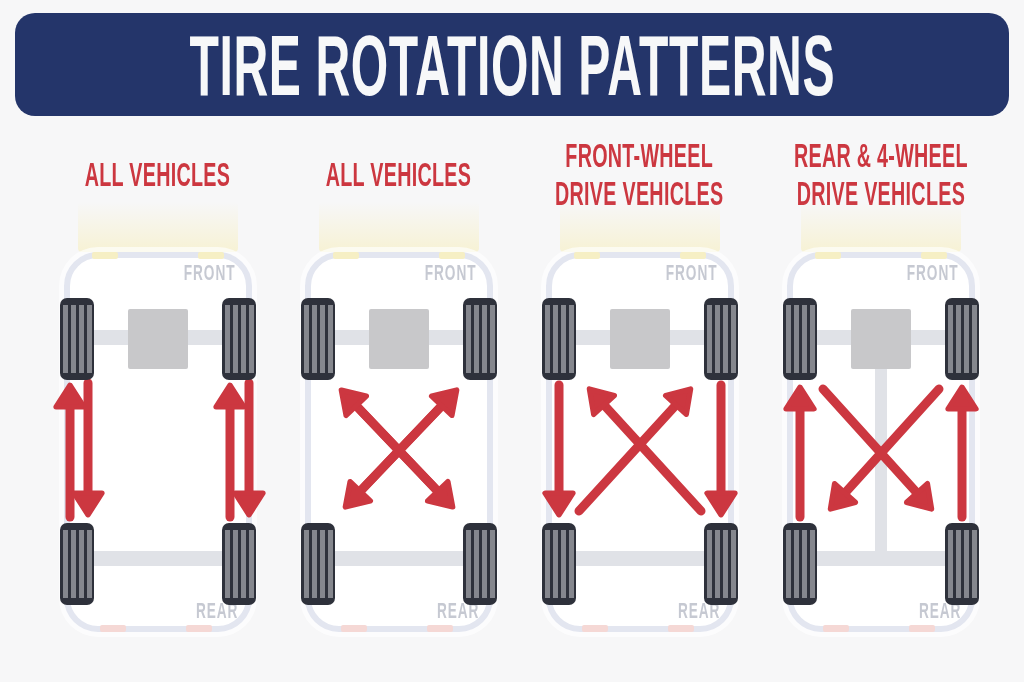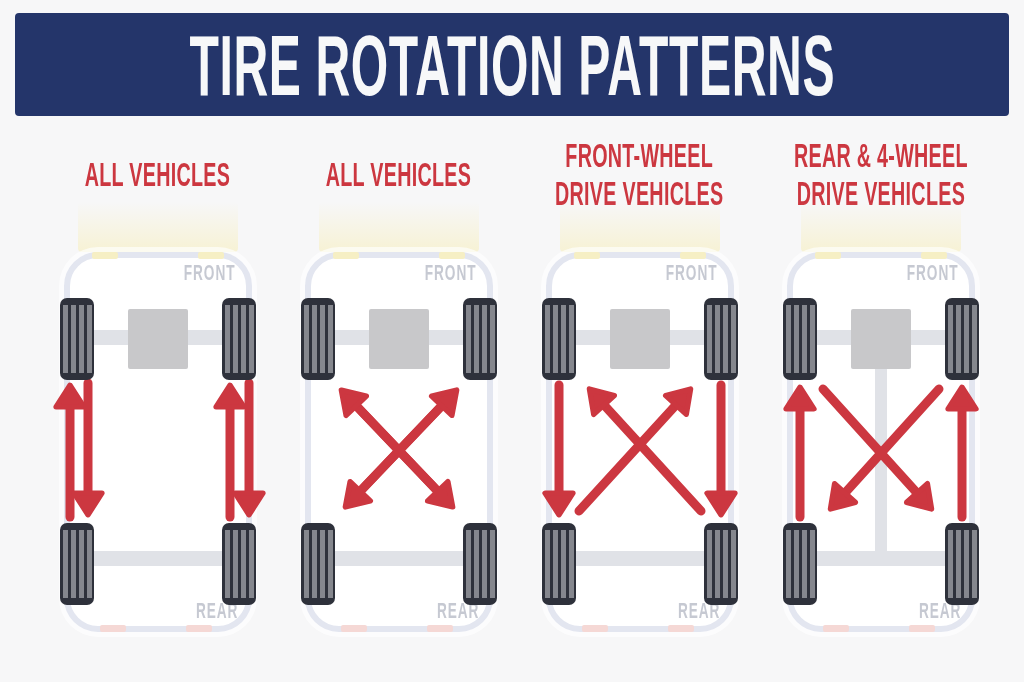--- a/index.html
+++ b/index.html
@@ -5,21 +5,21 @@
   :root{
     --background:#f7f7f8; --navy:#24356a; --red:#cc3740; --body-border:#e3e6f0;
     --tire:#2e313b; --tire-stripe:#85878e; --axle:#e0e2e7; --engine:#c8c8ca;
     --label-gray:#c6c9d2; --headlight:#f6efc4; --taillight:#f5d8d5; --title-text:#f7f8f9;
   }
   *{box-sizing:border-box;margin:0;padding:0}
   html,body{width:1024px;height:682px}
   body{font-family:"Liberation Sans",sans-serif;background:var(--background);overflow:hidden}
   .page{position:relative;width:1024px;height:682px;background:var(--background)}
 
-  .banner{position:absolute;left:15px;top:13px;width:994px;height:103px;border-radius:4px;
+  .banner{position:absolute;left:15px;top:13px;width:994px;height:103px;border-radius:20px;
     background:var(--navy);display:flex;align-items:center;justify-content:center}
   .banner .cond{display:inline-block;font-weight:700;font-size:86px;line-height:1;
     color:var(--title-text);transform:scale(0.56,1);transform-origin:50% 50%;
     letter-spacing:1px;white-space:nowrap}
 
   .columns{position:absolute;top:116px;left:7px;width:1024px;padding:0 30px;
     display:grid;grid-template-columns:repeat(4,241px)}
   .column{display:flex;flex-direction:column;align-items:center}
 
   .col-header{height:88px;margin-top:14px;display:flex;align-items:center;justify-content:center;

